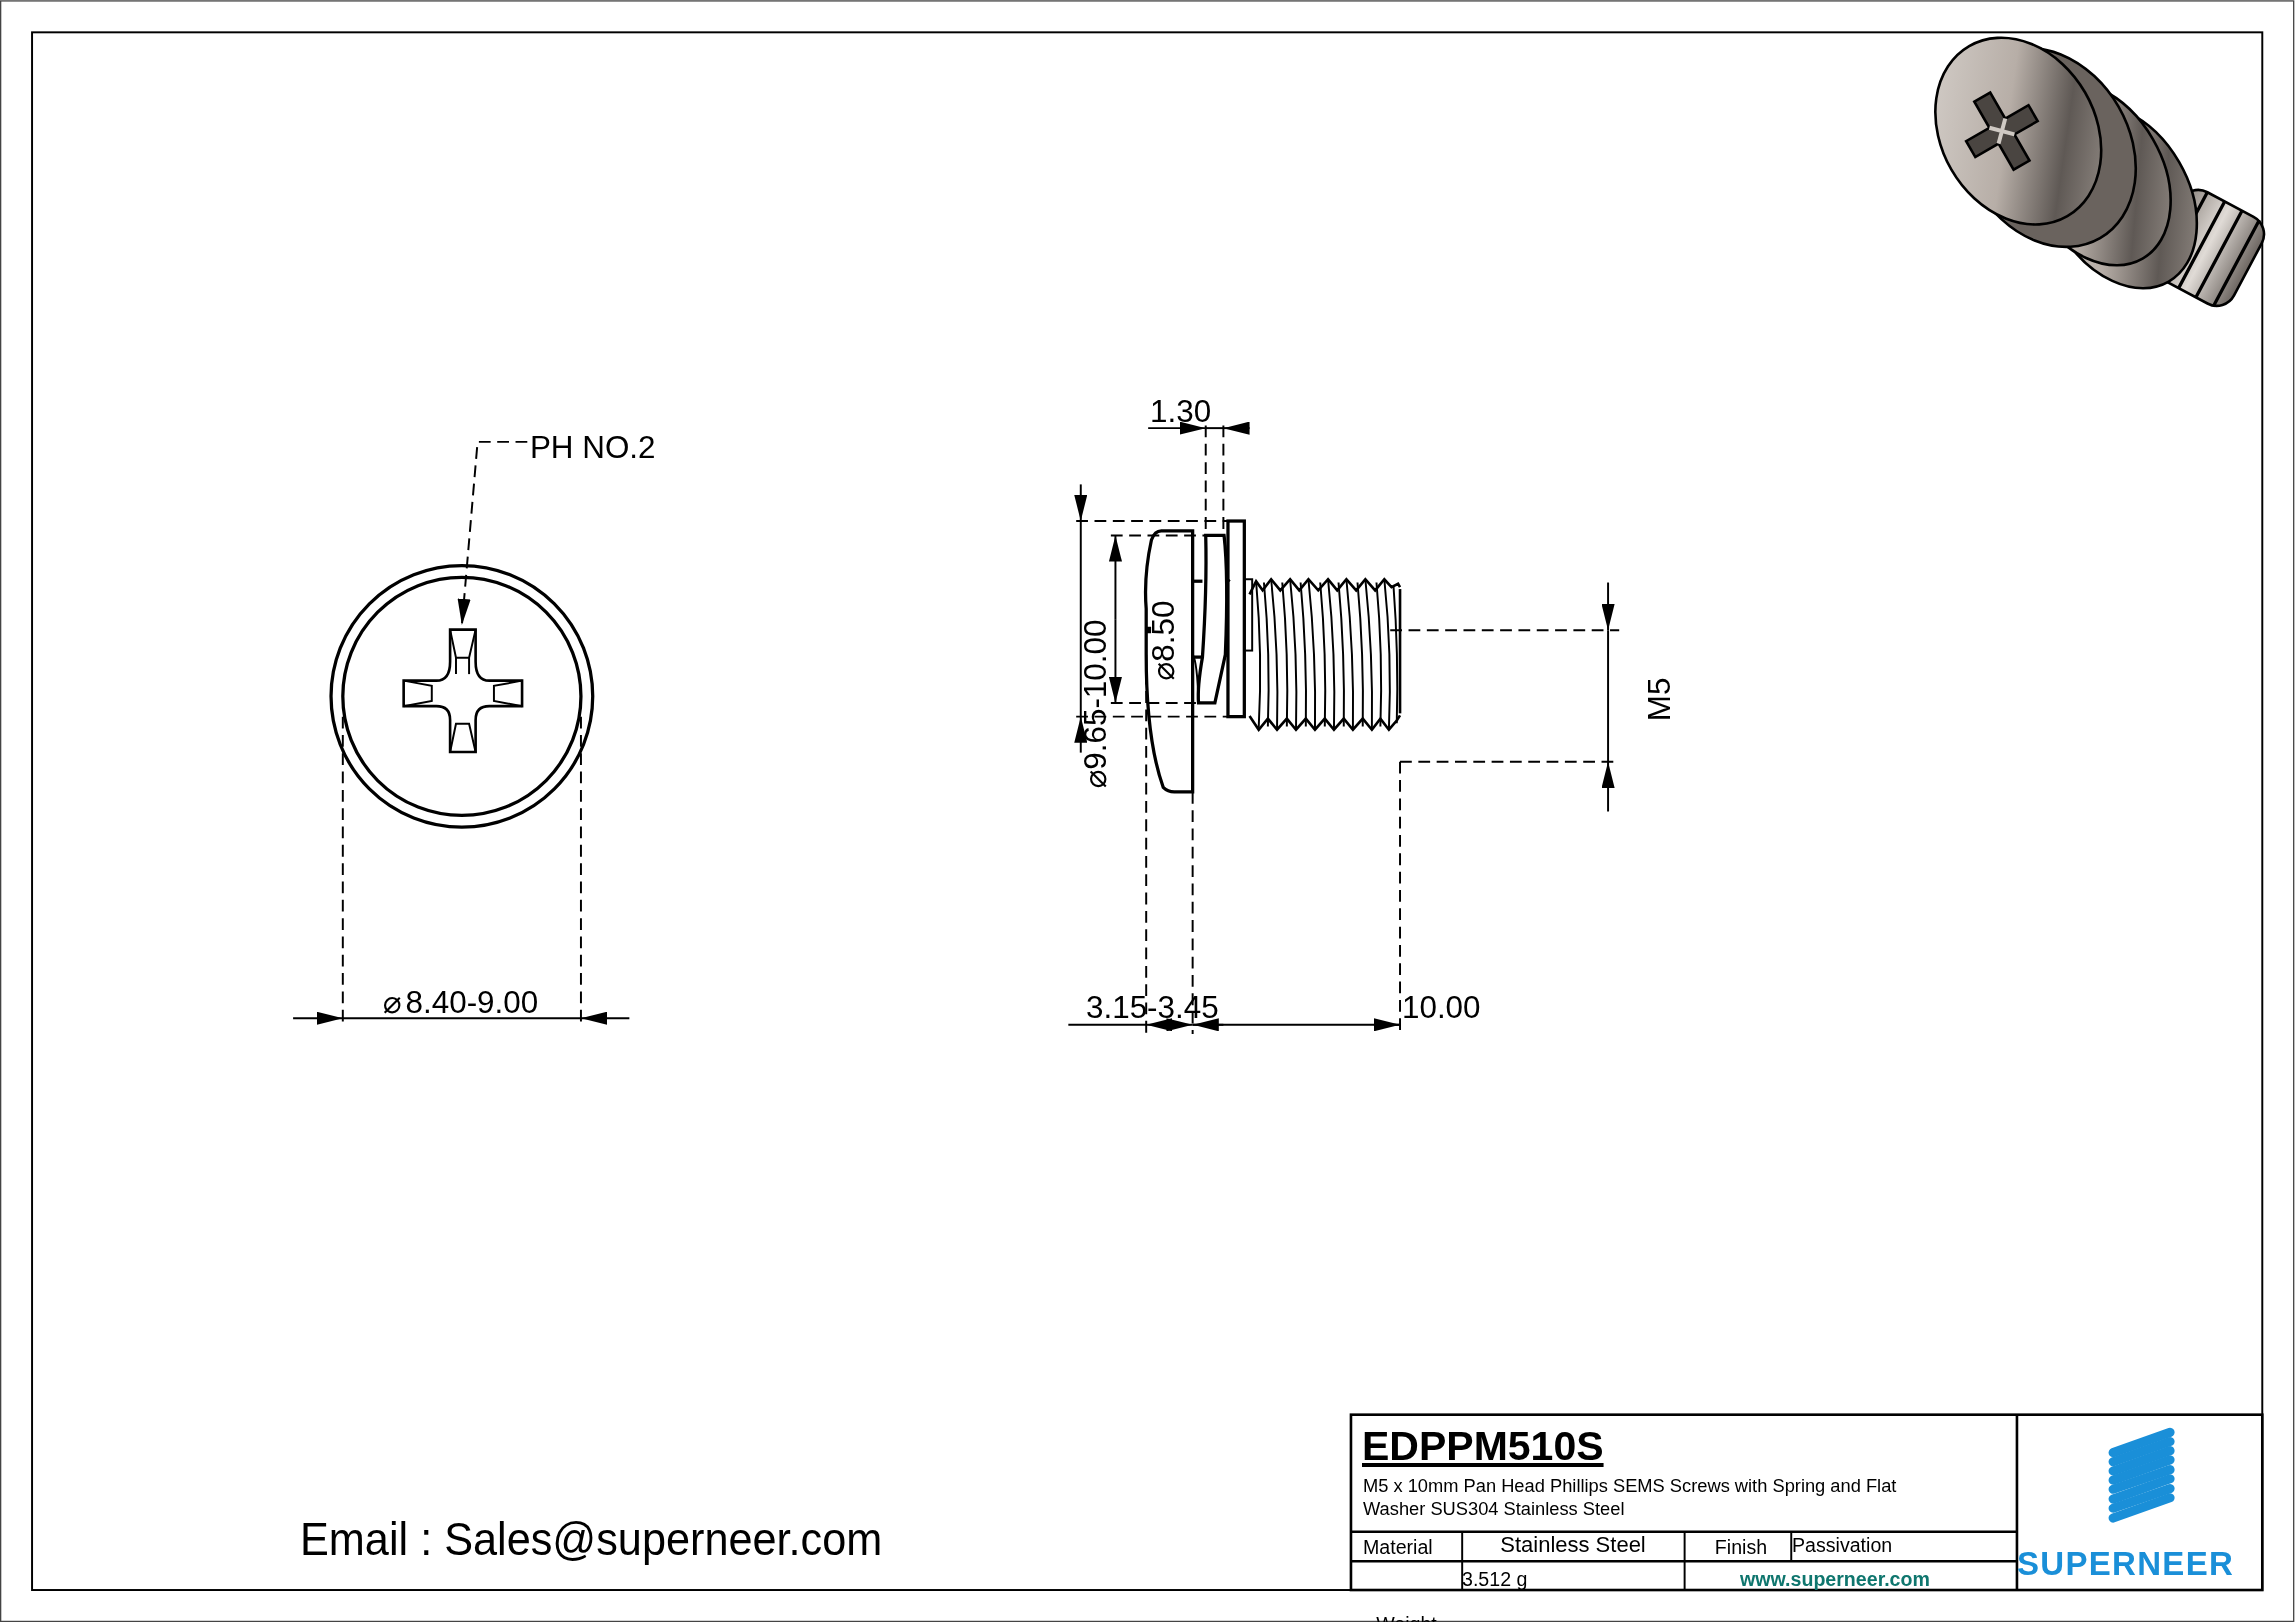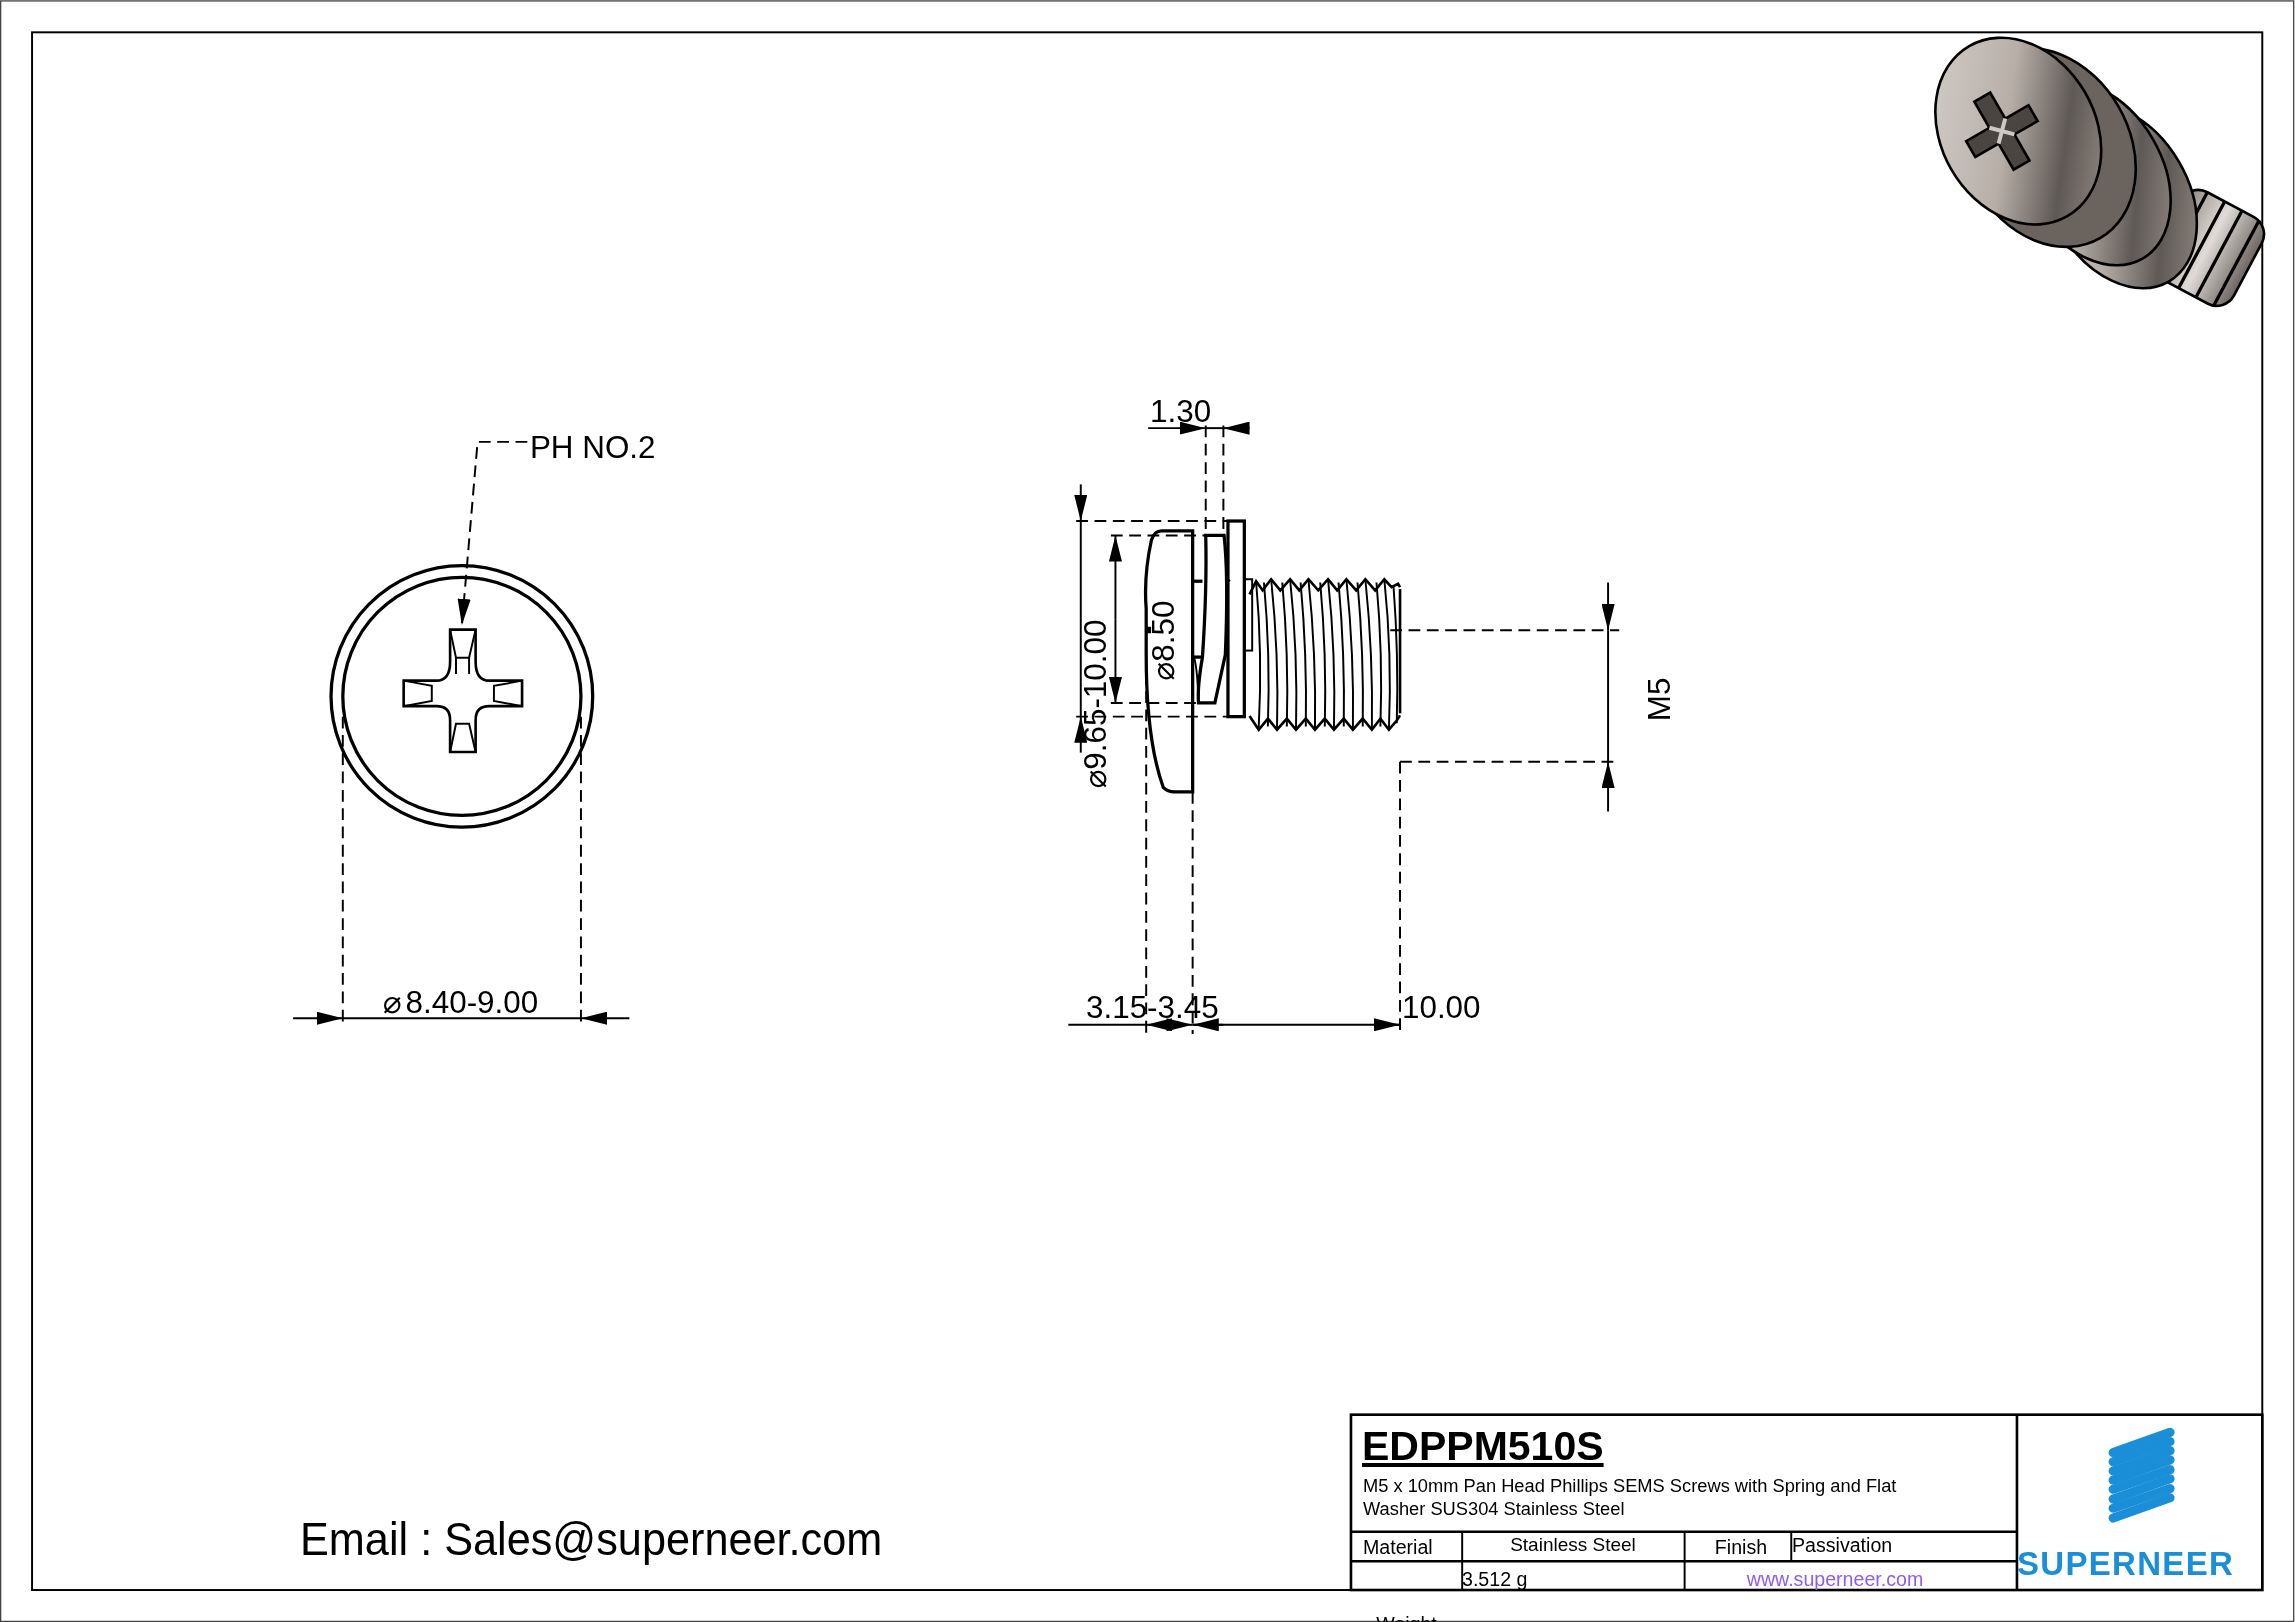--- a/index.html
+++ b/index.html
@@ -183,22 +183,22 @@
   </g>
 </svg>
 
 <div class="abs" style="left:300px;top:1513px;font-size:47px;line-height:52px;white-space:nowrap;transform:scaleX(0.92);transform-origin:left;">Email : Sales@superneer.com</div>
 
 <div class="tb-text" style="left:1362px;top:1425px;font-size:41px;font-weight:bold;line-height:43px;text-decoration:underline;">EDPPM510S</div>
 <div class="tb-text" style="left:1363px;top:1475px;font-size:18.3px;line-height:21px;">M5 x 10mm Pan Head Phillips SEMS Screws with Spring and Flat</div>
 <div class="tb-text" style="left:1363px;top:1498px;font-size:18.3px;line-height:21px;">Washer SUS304 Stainless Steel</div>
 
 <div class="tb-text" style="left:1363px;top:1536px;font-size:19.6px;line-height:22px;">Material</div>
-<div class="tb-text" style="left:1462px;width:222px;text-align:center;top:1534px;font-size:19px;line-height:22px;">Stainless Steel</div>
+<div class="tb-text" style="left:1462px;width:222px;text-align:center;top:1534px;font-size:22px;line-height:22px;">Stainless Steel</div>
 <div class="tb-text" style="left:1685px;width:112px;text-align:center;top:1536px;font-size:19.6px;line-height:22px;">Finish</div>
 <div class="tb-text" style="left:1792px;width:226px;top:1534px;font-size:19.6px;line-height:22px;">Passivation</div>
 
 <div class="tb-text" style="left:1351px;width:111px;text-align:center;top:1565px;font-size:19.6px;line-height:22px;margin-top:48px;">Weight</div>
 <div class="tb-text" style="left:1462px;width:222px;text-align:left;top:1568px;font-size:19.6px;line-height:22px;">3.512 g</div>
-<div class="tb-text" style="left:1685px;width:300px;text-align:center;top:1568px;font-size:19.6px;line-height:22px;color:#8b5cf6;">www.superneer.com</div>
+<div class="tb-text" style="left:1685px;width:300px;text-align:center;top:1568px;font-size:19.6px;line-height:22px;color:#0f766e;font-weight:bold;">www.superneer.com</div>
 
 <div class="tb-text" style="left:2017px;width:215px;text-align:center;top:1546px;font-size:33px;line-height:35px;font-weight:bold;color:#1a8fd8;letter-spacing:1.3px;">SUPERNEER</div>
 
 
 </body></html>

